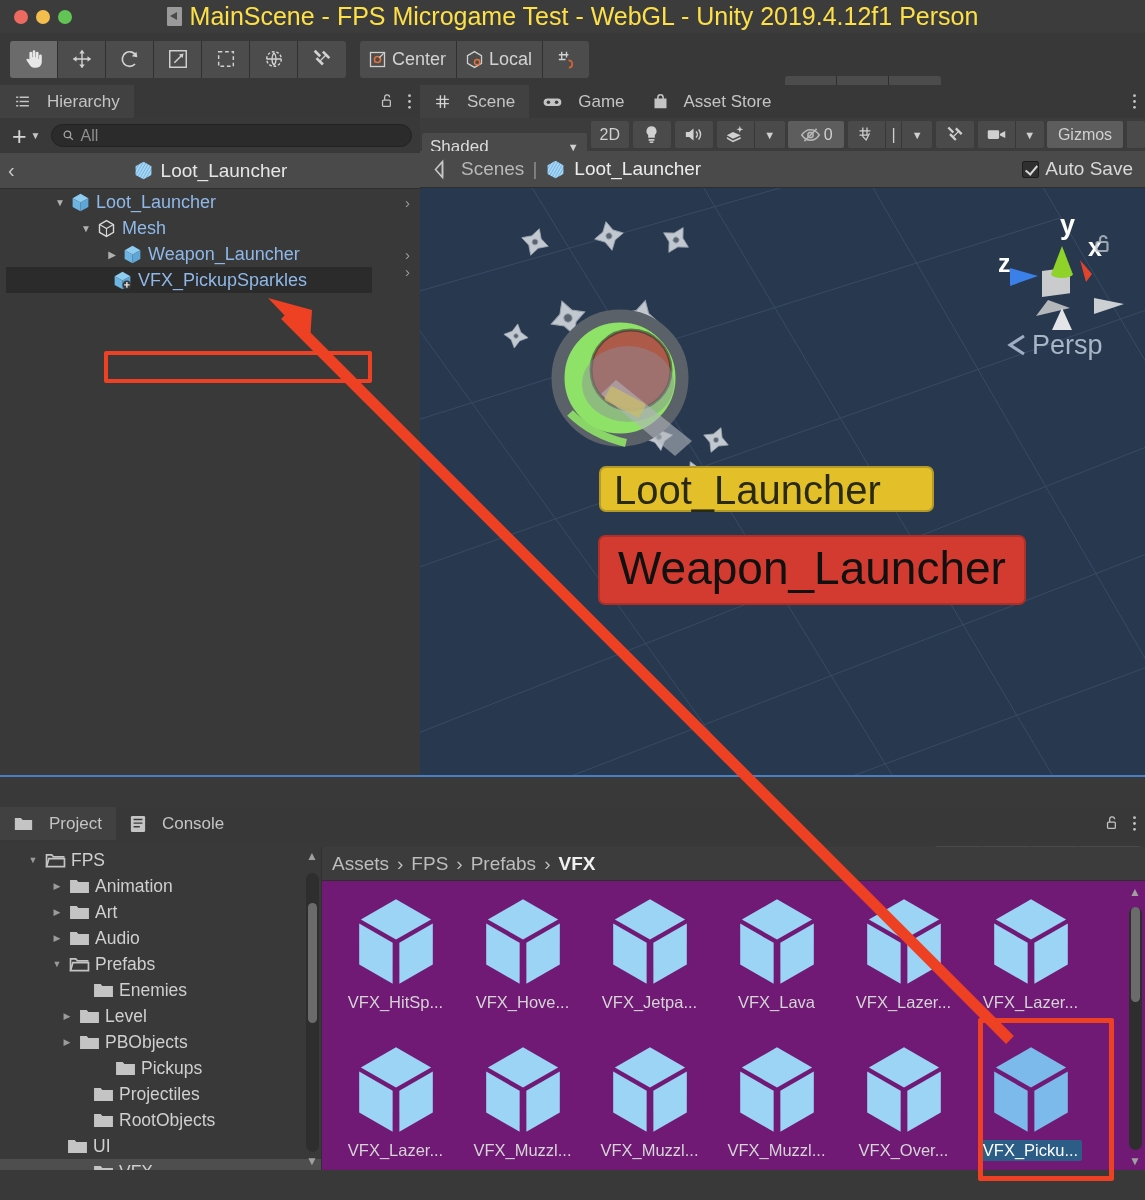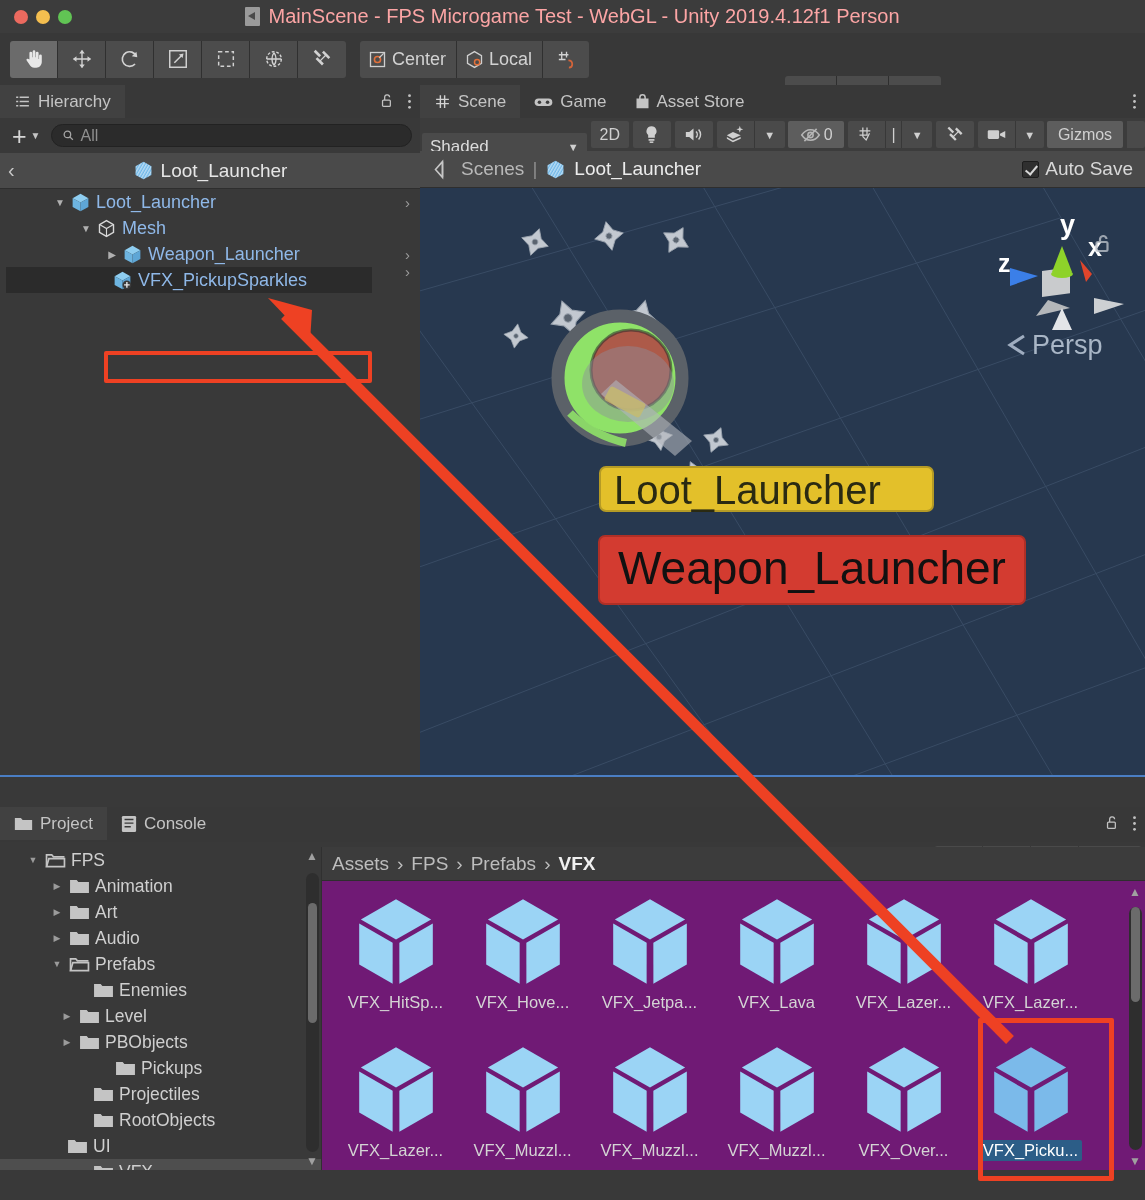--- a/index.html
+++ b/index.html
@@ -32,21 +32,21 @@
     width: 15px; height: 19px; background: #9a9a9a; border-radius: 1px;
     position: relative; flex: none;
   }
   .title-ico::after {
     content: ""; position: absolute; left: 3px; top: 5px;
     width: 0; height: 0;
     border-top: 4px solid transparent; border-bottom: 4px solid transparent;
     border-right: 7px solid #4a4a4a;
   }
   .title-txt {
-    color: #fca5a5; font-size: 20px; white-space: nowrap;
+    color: #fde047; font-size: 25px; white-space: nowrap;
   }
 
   
   .toolbar {
     position: absolute; left: 0; top: 33px; width: 1145px; height: 52px;
     background: #383838;
     display: flex; align-items: center; padding-left: 10px;
   }
   .tgroup { display: flex; }
   .tbtn {
@@ -80,21 +80,21 @@
   .pbtn.first { border-radius: 3px 0 0 3px; }
   .pbtn.last { border-radius: 0 3px 3px 0; border-right: none; }
 
   
   .hierarchy {
     position: absolute; left: 0; top: 85px; width: 420px; height: 690px;
     background: #393939;
   }
   .panel-tabs { height: 33px; background: #383838; display: flex; position: relative; }
   .ptab {
-    display: flex; align-items: center; gap: 7px;
+    display: flex; align-items: center; gap: 16px;
     padding: 0 14px; height: 33px; color: #c4c4c4; font-size: 17px;
   }
   .ptab.sel { background: #414141; }
   .tabicons {
     position: absolute; right: 8px; top: 0; height: 33px;
     display: flex; align-items: center; gap: 11px;
   }
   .hsearchrow {
     height: 35px; background: #393939; display: flex; align-items: center;
     padding: 0 8px 0 6px; gap: 4px;

